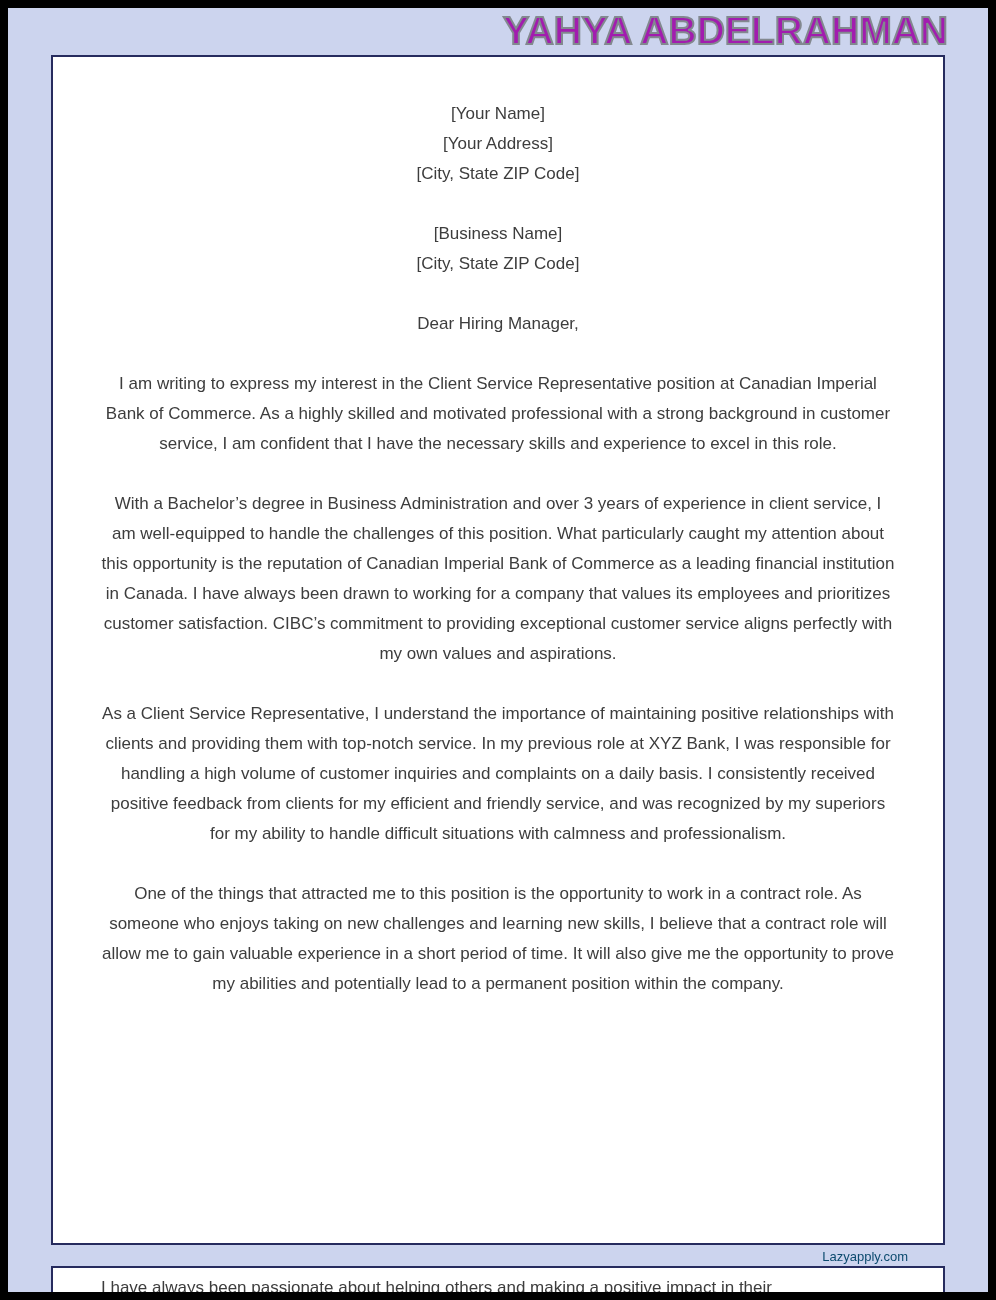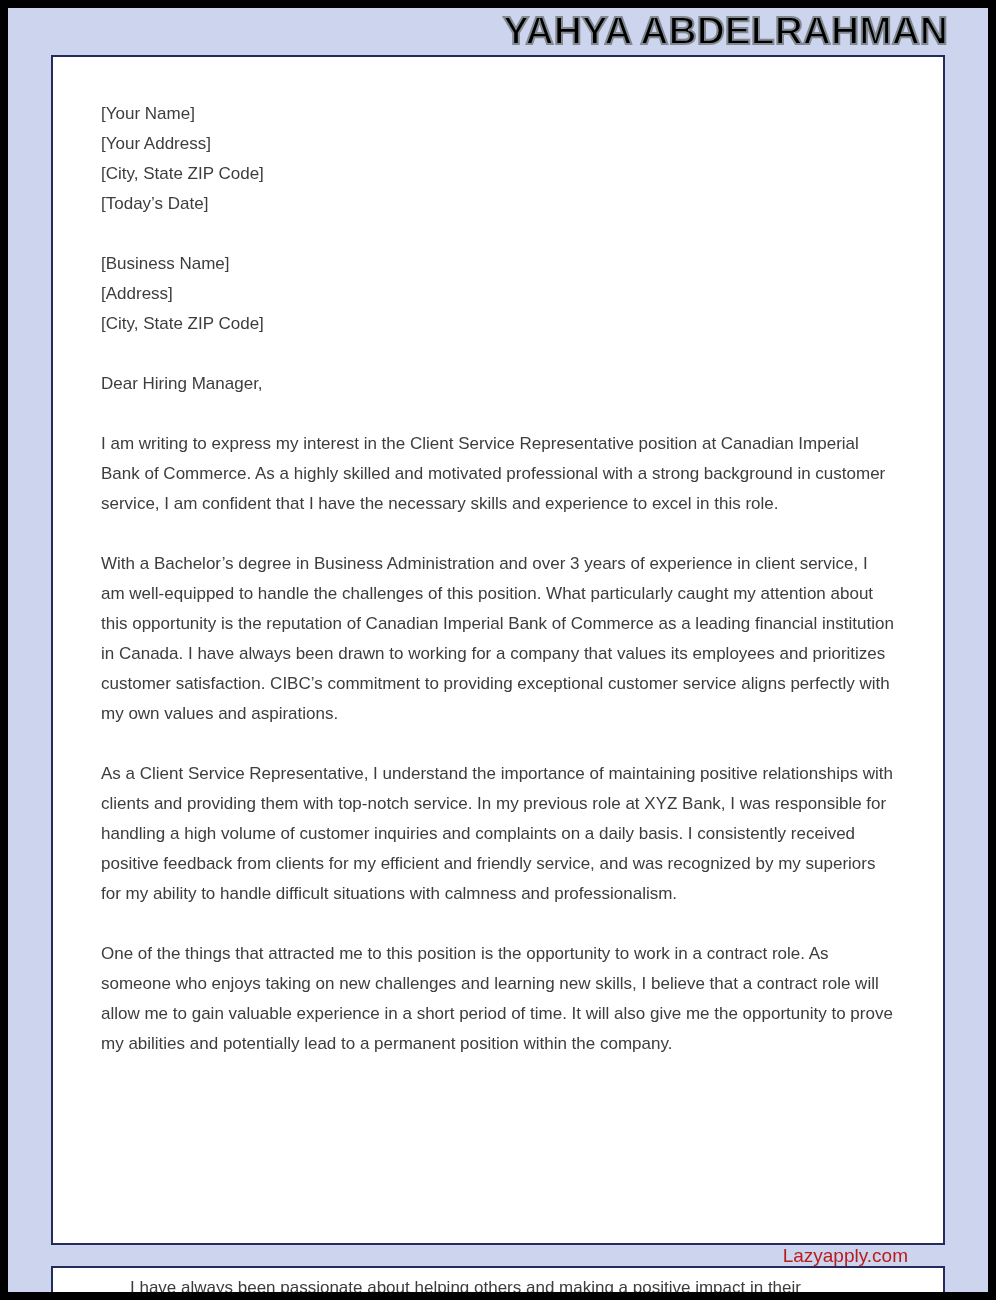--- a/index.html
+++ b/index.html
@@ -31,38 +31,38 @@
     position: relative;
   }
 
   .author-name {
     position: absolute;
     right: 40px;
     top: 1px;
     font-size: 39px;
     font-weight: 700;
     letter-spacing: 0px;
-    color: #000000;
+    color: #a21caf;
     -webkit-text-stroke: 2px #82888f;
     text-shadow: 0 1px 0 rgba(255,255,255,0.4);
     white-space: nowrap;
   }
 
   
   .page {
     width: 894px;
     margin: 0 auto;
     background: #ffffff;
     border: 2px solid #262b5e;
     overflow: hidden;
   }
 
-  .page-1 { height: 1190px; }
+  .page-1 { height: 1190px; text-align: center; }
 
-  .page-2 { height: 26px; border-bottom: none; padding-left: 29px; }
+  .page-2 { height: 26px; border-bottom: none; }
 
   .letter-body {
     padding: 42px 48px 0 48px;
     font-size: 17px;
     line-height: 30px;
     color: #3d3d3d;
   }
 
   .letter-body-2 {
     padding: 5px 48px 0 48px;
@@ -81,47 +81,45 @@
 
   
   .watermark-row {
     height: 21px;
     line-height: 21px;
     text-align: right;
     padding-right: 80px;
   }
 
   .watermark {
-    font-size: 19px;
-    color: #b91c1c;
+    font-size: 13px;
+    color: #0c4a6e;
   }
 </style>
 </head>
 <body>
 
 <div class="screen">
   <div class="inner">
 
     <header class="masthead">
       <div class="author-name">YAHYA ABDELRAHMAN</div>
     </header>
 
     <main class="page page-1">
       <div class="letter-body">
 
         <div class="block">
           <p>[Your Name]</p>
           <p>[Your Address]</p>
           <p>[City, State ZIP Code]</p>
-          <p>[Today’s Date]</p>
         </div>
 
         <div class="block">
           <p>[Business Name]</p>
-          <p>[Address]</p>
           <p>[City, State ZIP Code]</p>
         </div>
 
         <p class="salutation">Dear Hiring Manager,</p>
 
         <p class="para">I am writing to express my interest in the Client Service Representative position at Canadian Imperial Bank of Commerce. As a highly skilled and motivated professional with a strong background in customer service, I am confident that I have the necessary skills and experience to excel in this role.</p>
         <p class="para">With a Bachelor’s degree in Business Administration and over 3 years of experience in client service, I am well-equipped to handle the challenges of this position. What particularly caught my attention about this opportunity is the reputation of Canadian Imperial Bank of Commerce as a leading financial institution in Canada. I have always been drawn to working for a company that values its employees and prioritizes customer satisfaction. CIBC’s commitment to providing exceptional customer service aligns perfectly with my own values and aspirations.</p>
         <p class="para">As a Client Service Representative, I understand the importance of maintaining positive relationships with clients and providing them with top-notch service. In my previous role at XYZ Bank, I was responsible for handling a high volume of customer inquiries and complaints on a daily basis. I consistently received positive feedback from clients for my efficient and friendly service, and was recognized by my superiors for my ability to handle difficult situations with calmness and professionalism.</p>
         <p class="para">One of the things that attracted me to this position is the opportunity to work in a contract role. As someone who enjoys taking on new challenges and learning new skills, I believe that a contract role will allow me to gain valuable experience in a short period of time. It will also give me the opportunity to prove my abilities and potentially lead to a permanent position within the company.</p>
 

